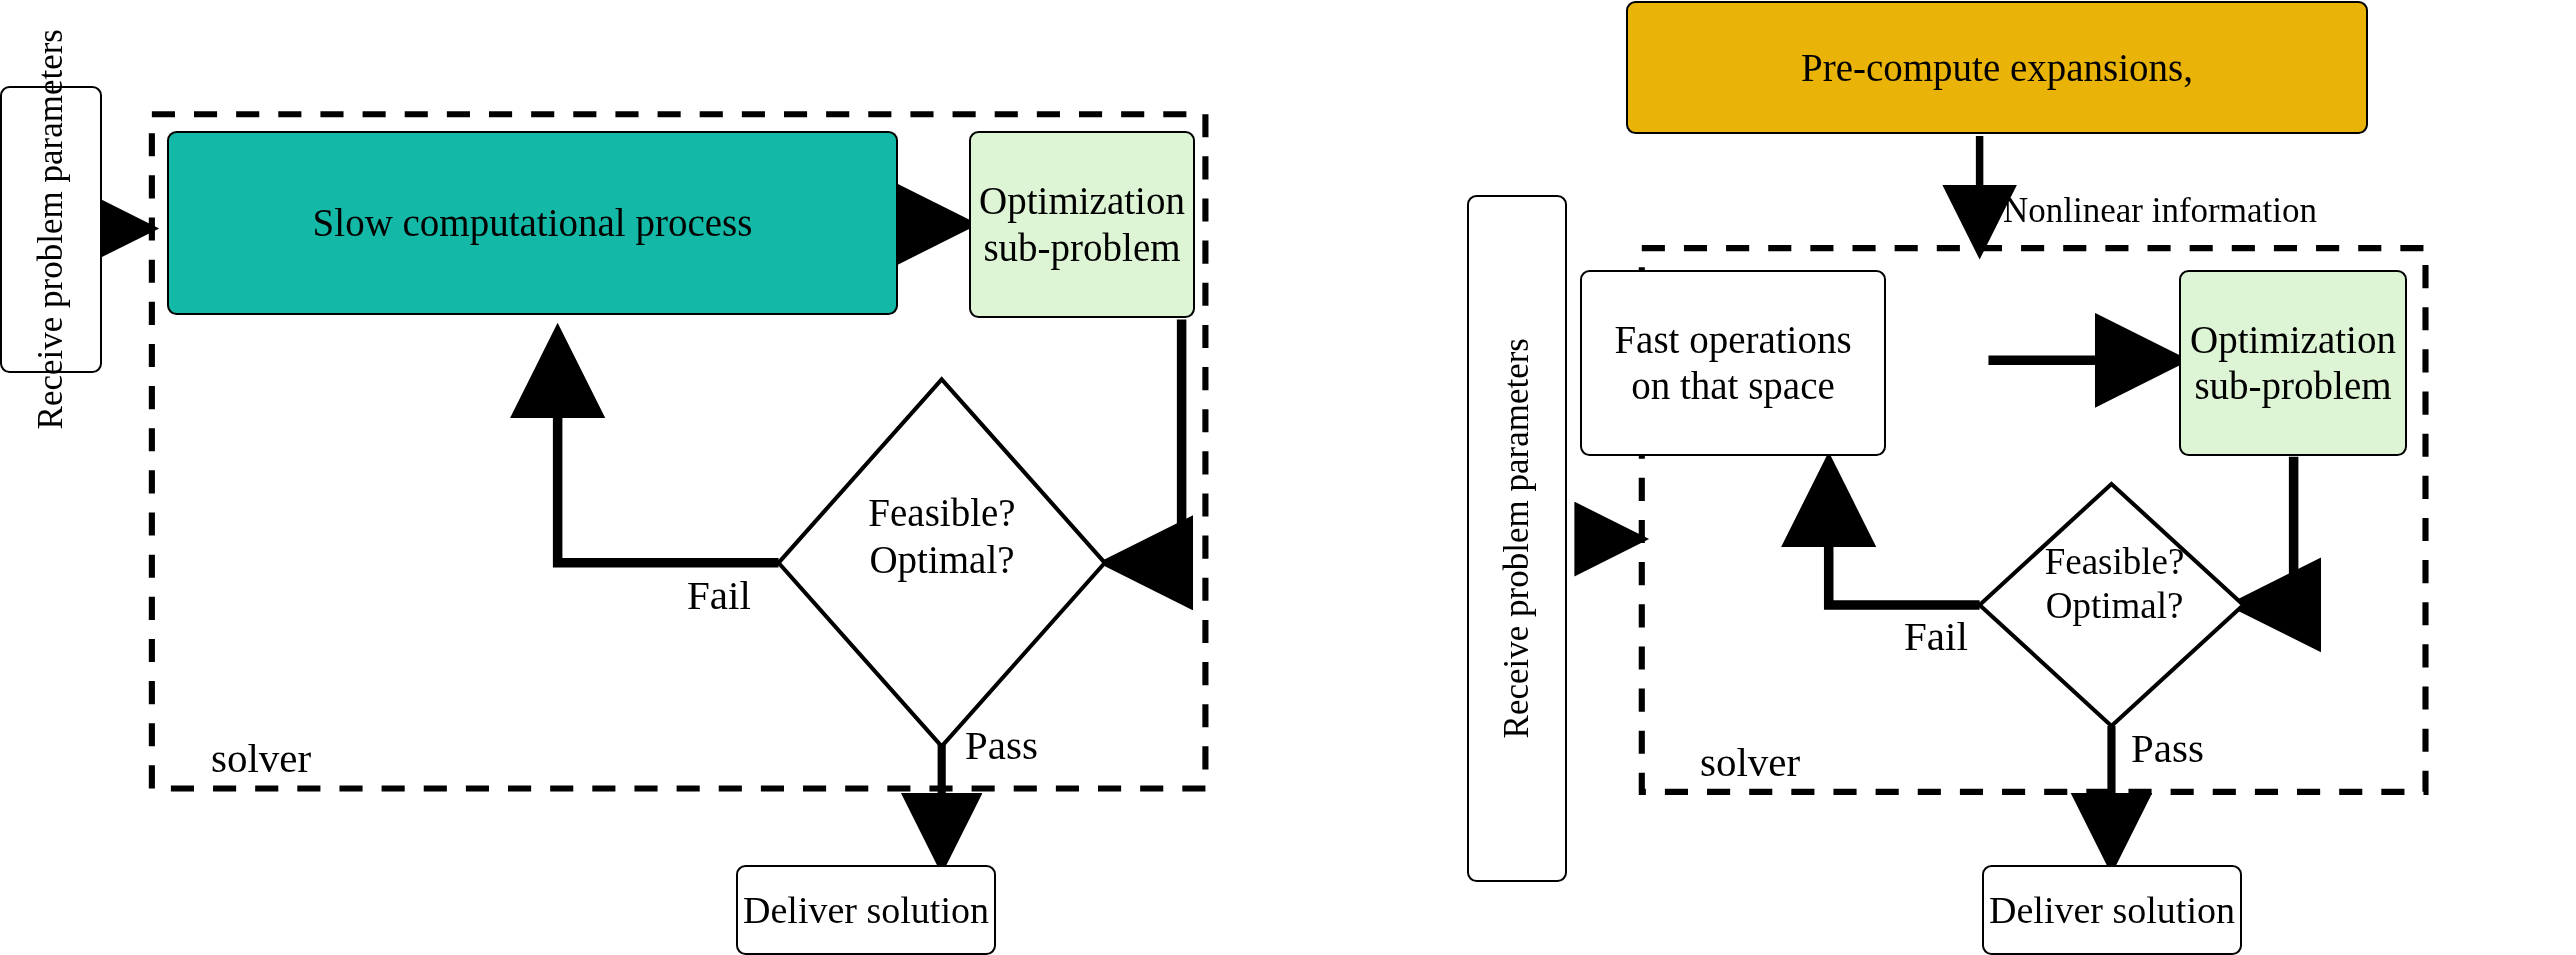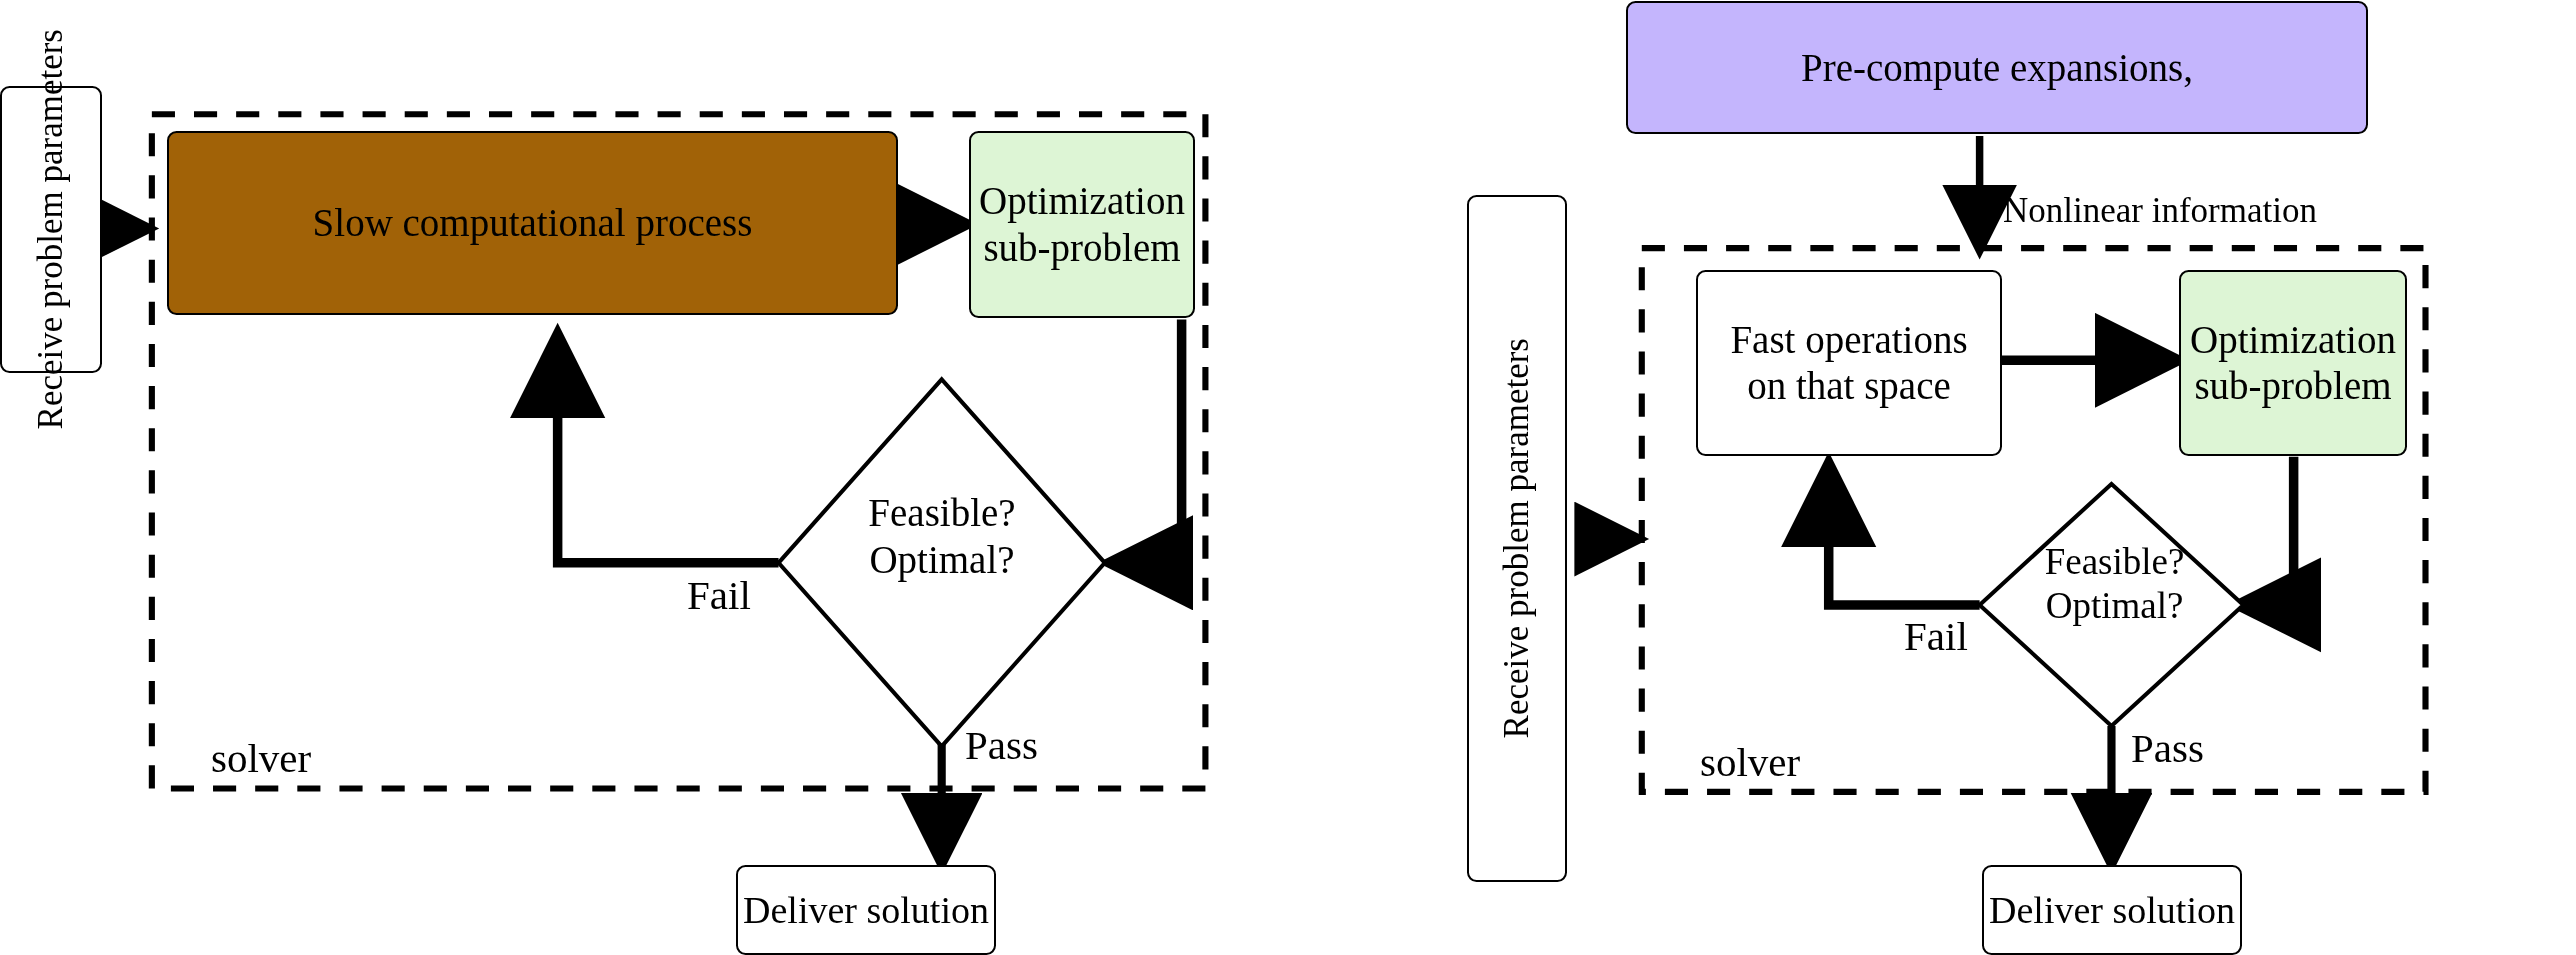--- a/index.html
+++ b/index.html
@@ -54,21 +54,21 @@
 
     <line x1="3106" y1="1068" x2="3106" y2="1265" stroke="#000" stroke-width="12" marker-end="url(#ah)"></line>
 
     <polygon points="3106,712 3300,890 3106,1068 2912,890" fill="#ffffff" stroke="#000" stroke-width="6"></polygon>
   </svg>
 
   <div class="nodebox" style="left:0px;top:86px;width:102px;height:287px;font-size:35px;">
     <span class="vert">Receive problem parameters</span>
   </div>
 
-  <div class="nodebox" style="left:167px;top:131px;width:731px;height:184px;background:#a16207;font-size:39px;">
+  <div class="nodebox" style="left:167px;top:131px;width:731px;height:184px;background:#14b8a6;font-size:39px;">
     <span>
       <span class="two-line">Slow computational process</span>
     </span>
   </div>
 
   <div class="nodebox" style="left:969px;top:131px;width:226px;height:187px;background:#ddf5d5;font-size:39px;">
     <span>
       <span class="two-line">Optimization</span>
       <span class="two-line">sub-problem</span>
     </span>
@@ -80,33 +80,33 @@
   </div>
 
   <div class="nodebox" style="left:736px;top:865px;width:260px;height:90px;font-size:38px;">
     <span>Deliver solution</span>
   </div>
 
   <span class="lbl small" style="left:687px;top:571px;">Fail</span>
   <span class="lbl small" style="left:965px;top:721px;">Pass</span>
   <span class="lbl small" style="left:211px;top:734px;">solver</span>
 
-  <div class="nodebox" style="left:1626px;top:1.4px;width:742px;height:133px;background:#c4b5fd;font-size:39px;">
+  <div class="nodebox" style="left:1626px;top:1.4px;width:742px;height:133px;background:#eab308;font-size:39px;">
     <span>
       <span class="two-line">Pre-compute expansions,</span>
     </span>
   </div>
 
   <span class="lbl small" style="left:2003px;top:156px;font-size:35px;margin-top:35px;">Nonlinear information</span>
 
   <div class="nodebox" style="left:1467px;top:195px;width:100px;height:687px;font-size:35px;">
     <span class="vert">Receive problem parameters</span>
   </div>
 
-  <div class="nodebox" style="left:1696px;top:270px;width:306px;height:186px;font-size:39px;">
+  <div class="nodebox" style="left:1580px;top:270px;width:306px;height:186px;font-size:39px;">
     <span>
       <span class="two-line">Fast operations</span>
       <span class="two-line">on that space</span>
     </span>
   </div>
 
   <div class="nodebox" style="left:2179px;top:270px;width:228px;height:186px;background:#ddf5d5;font-size:39px;">
     <span>
       <span class="two-line">Optimization</span>
       <span class="two-line">sub-problem</span>

